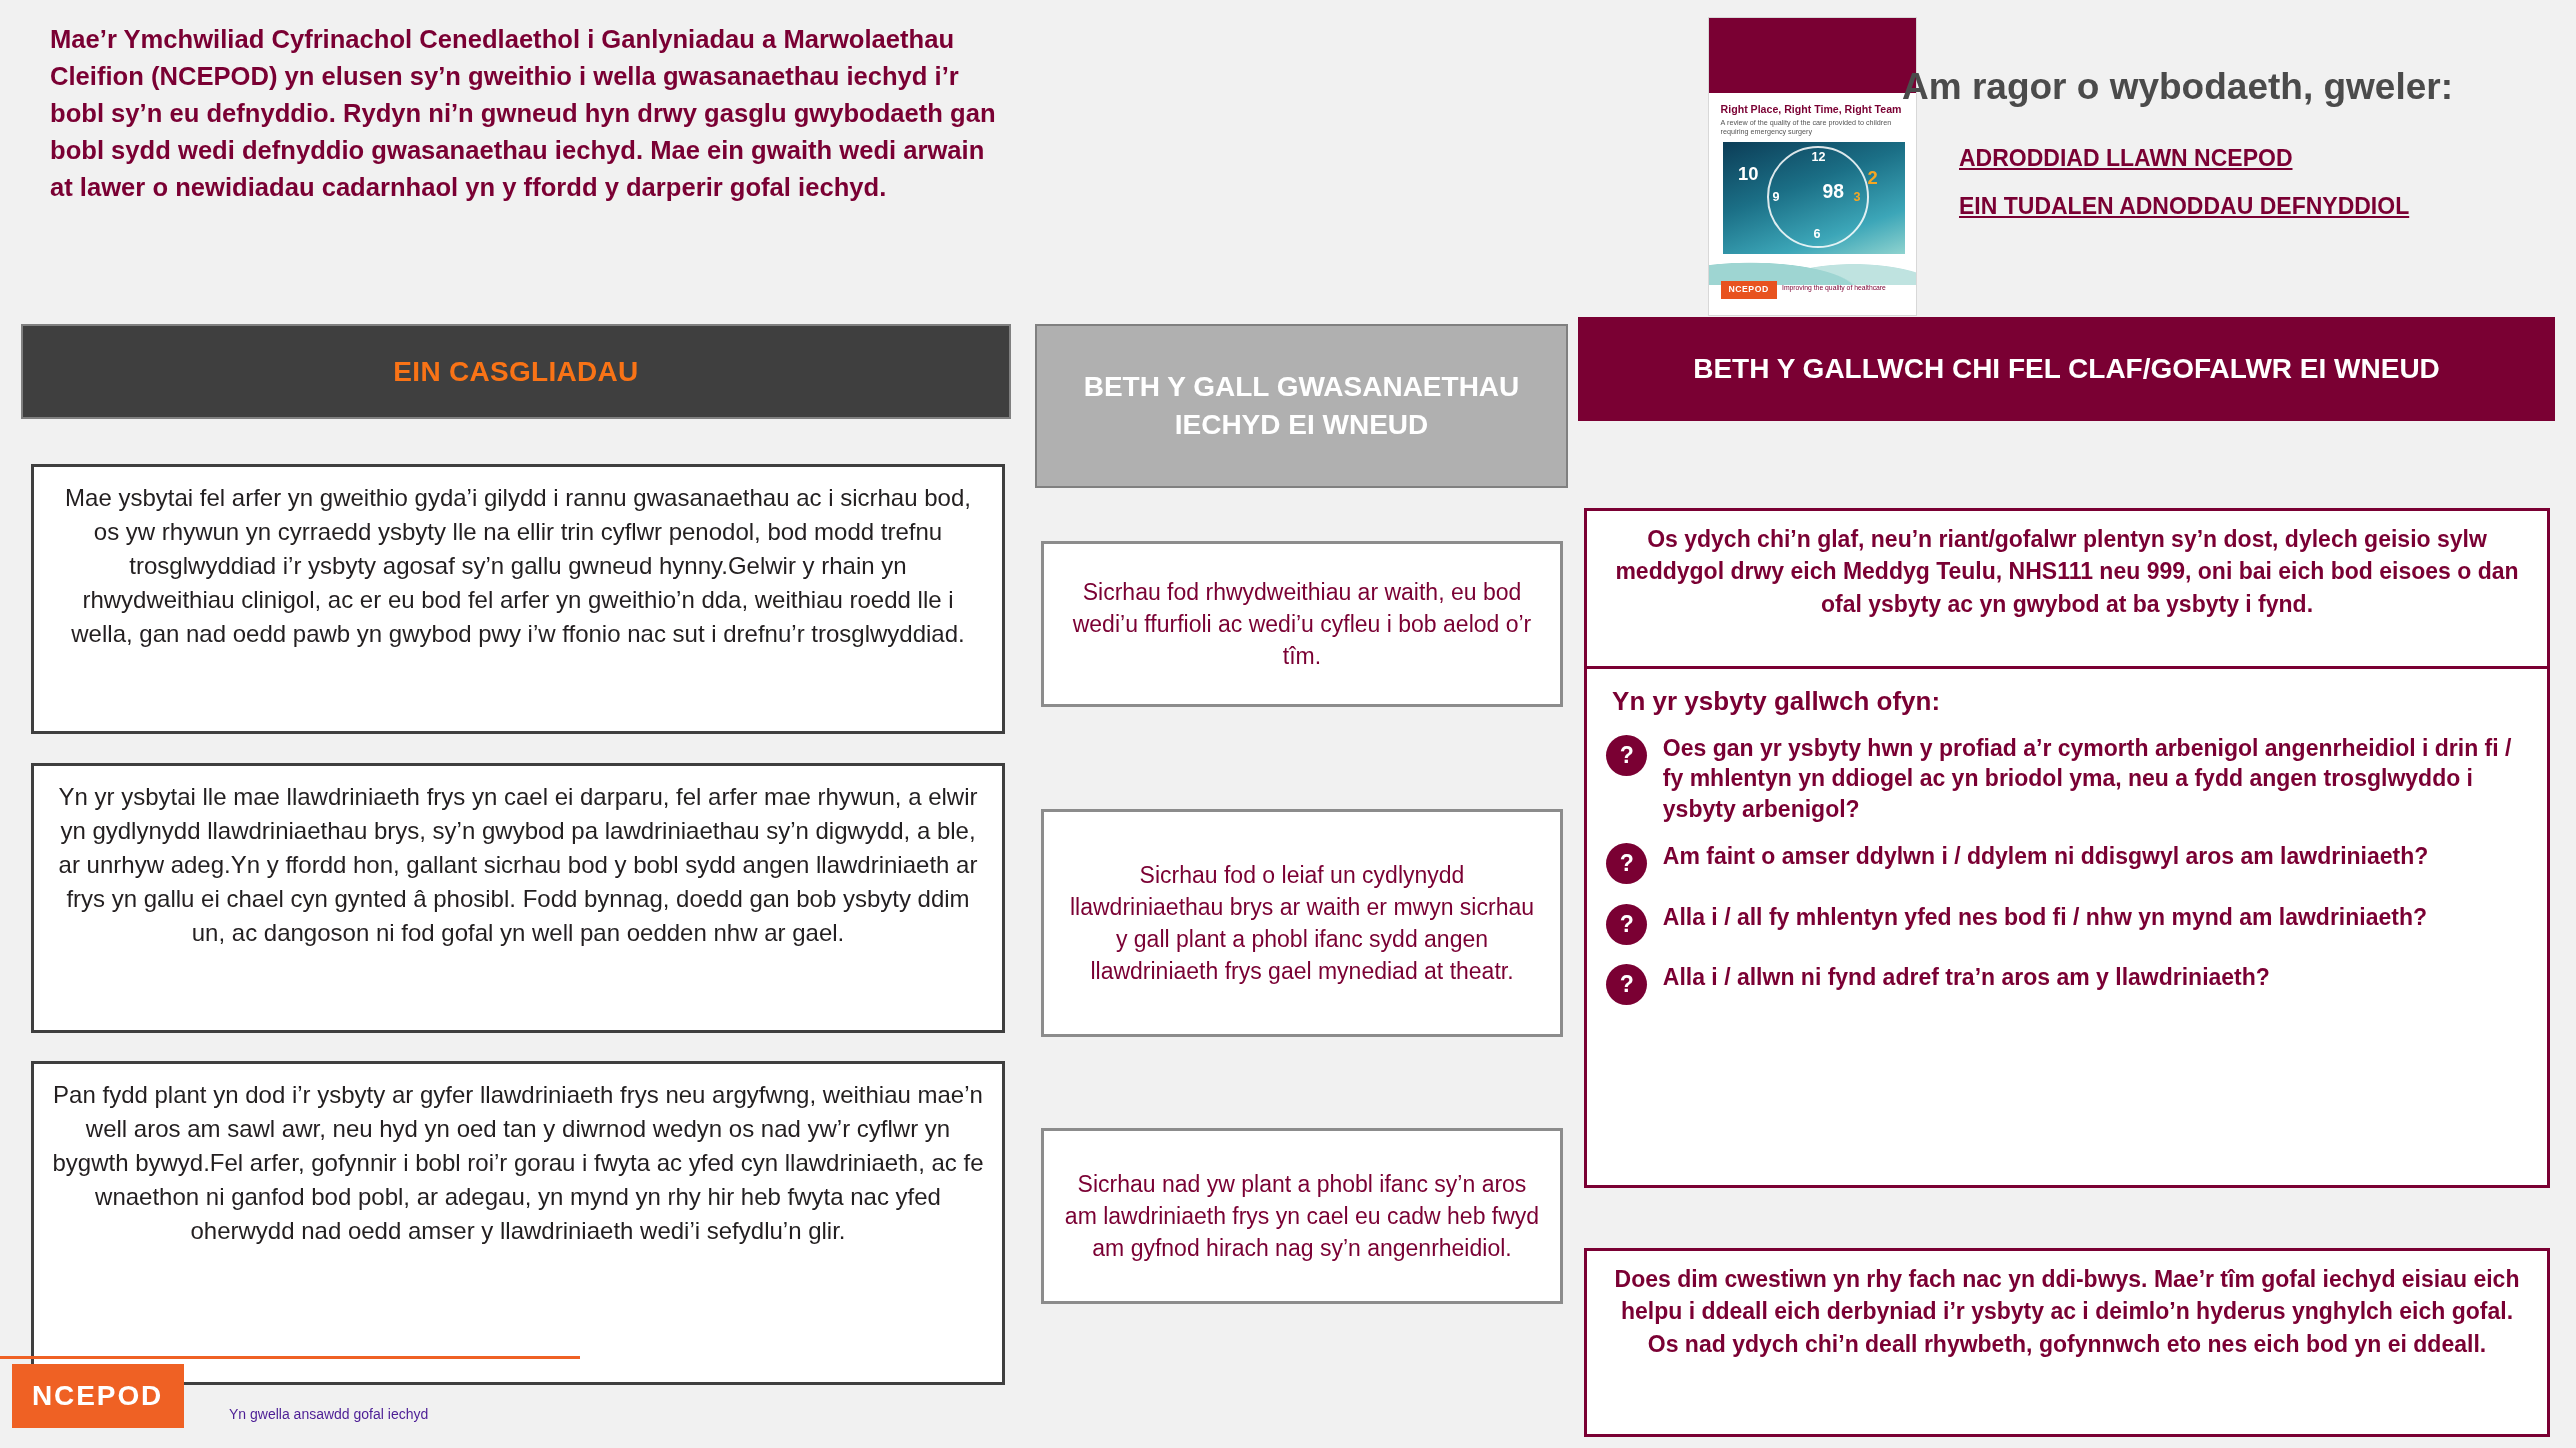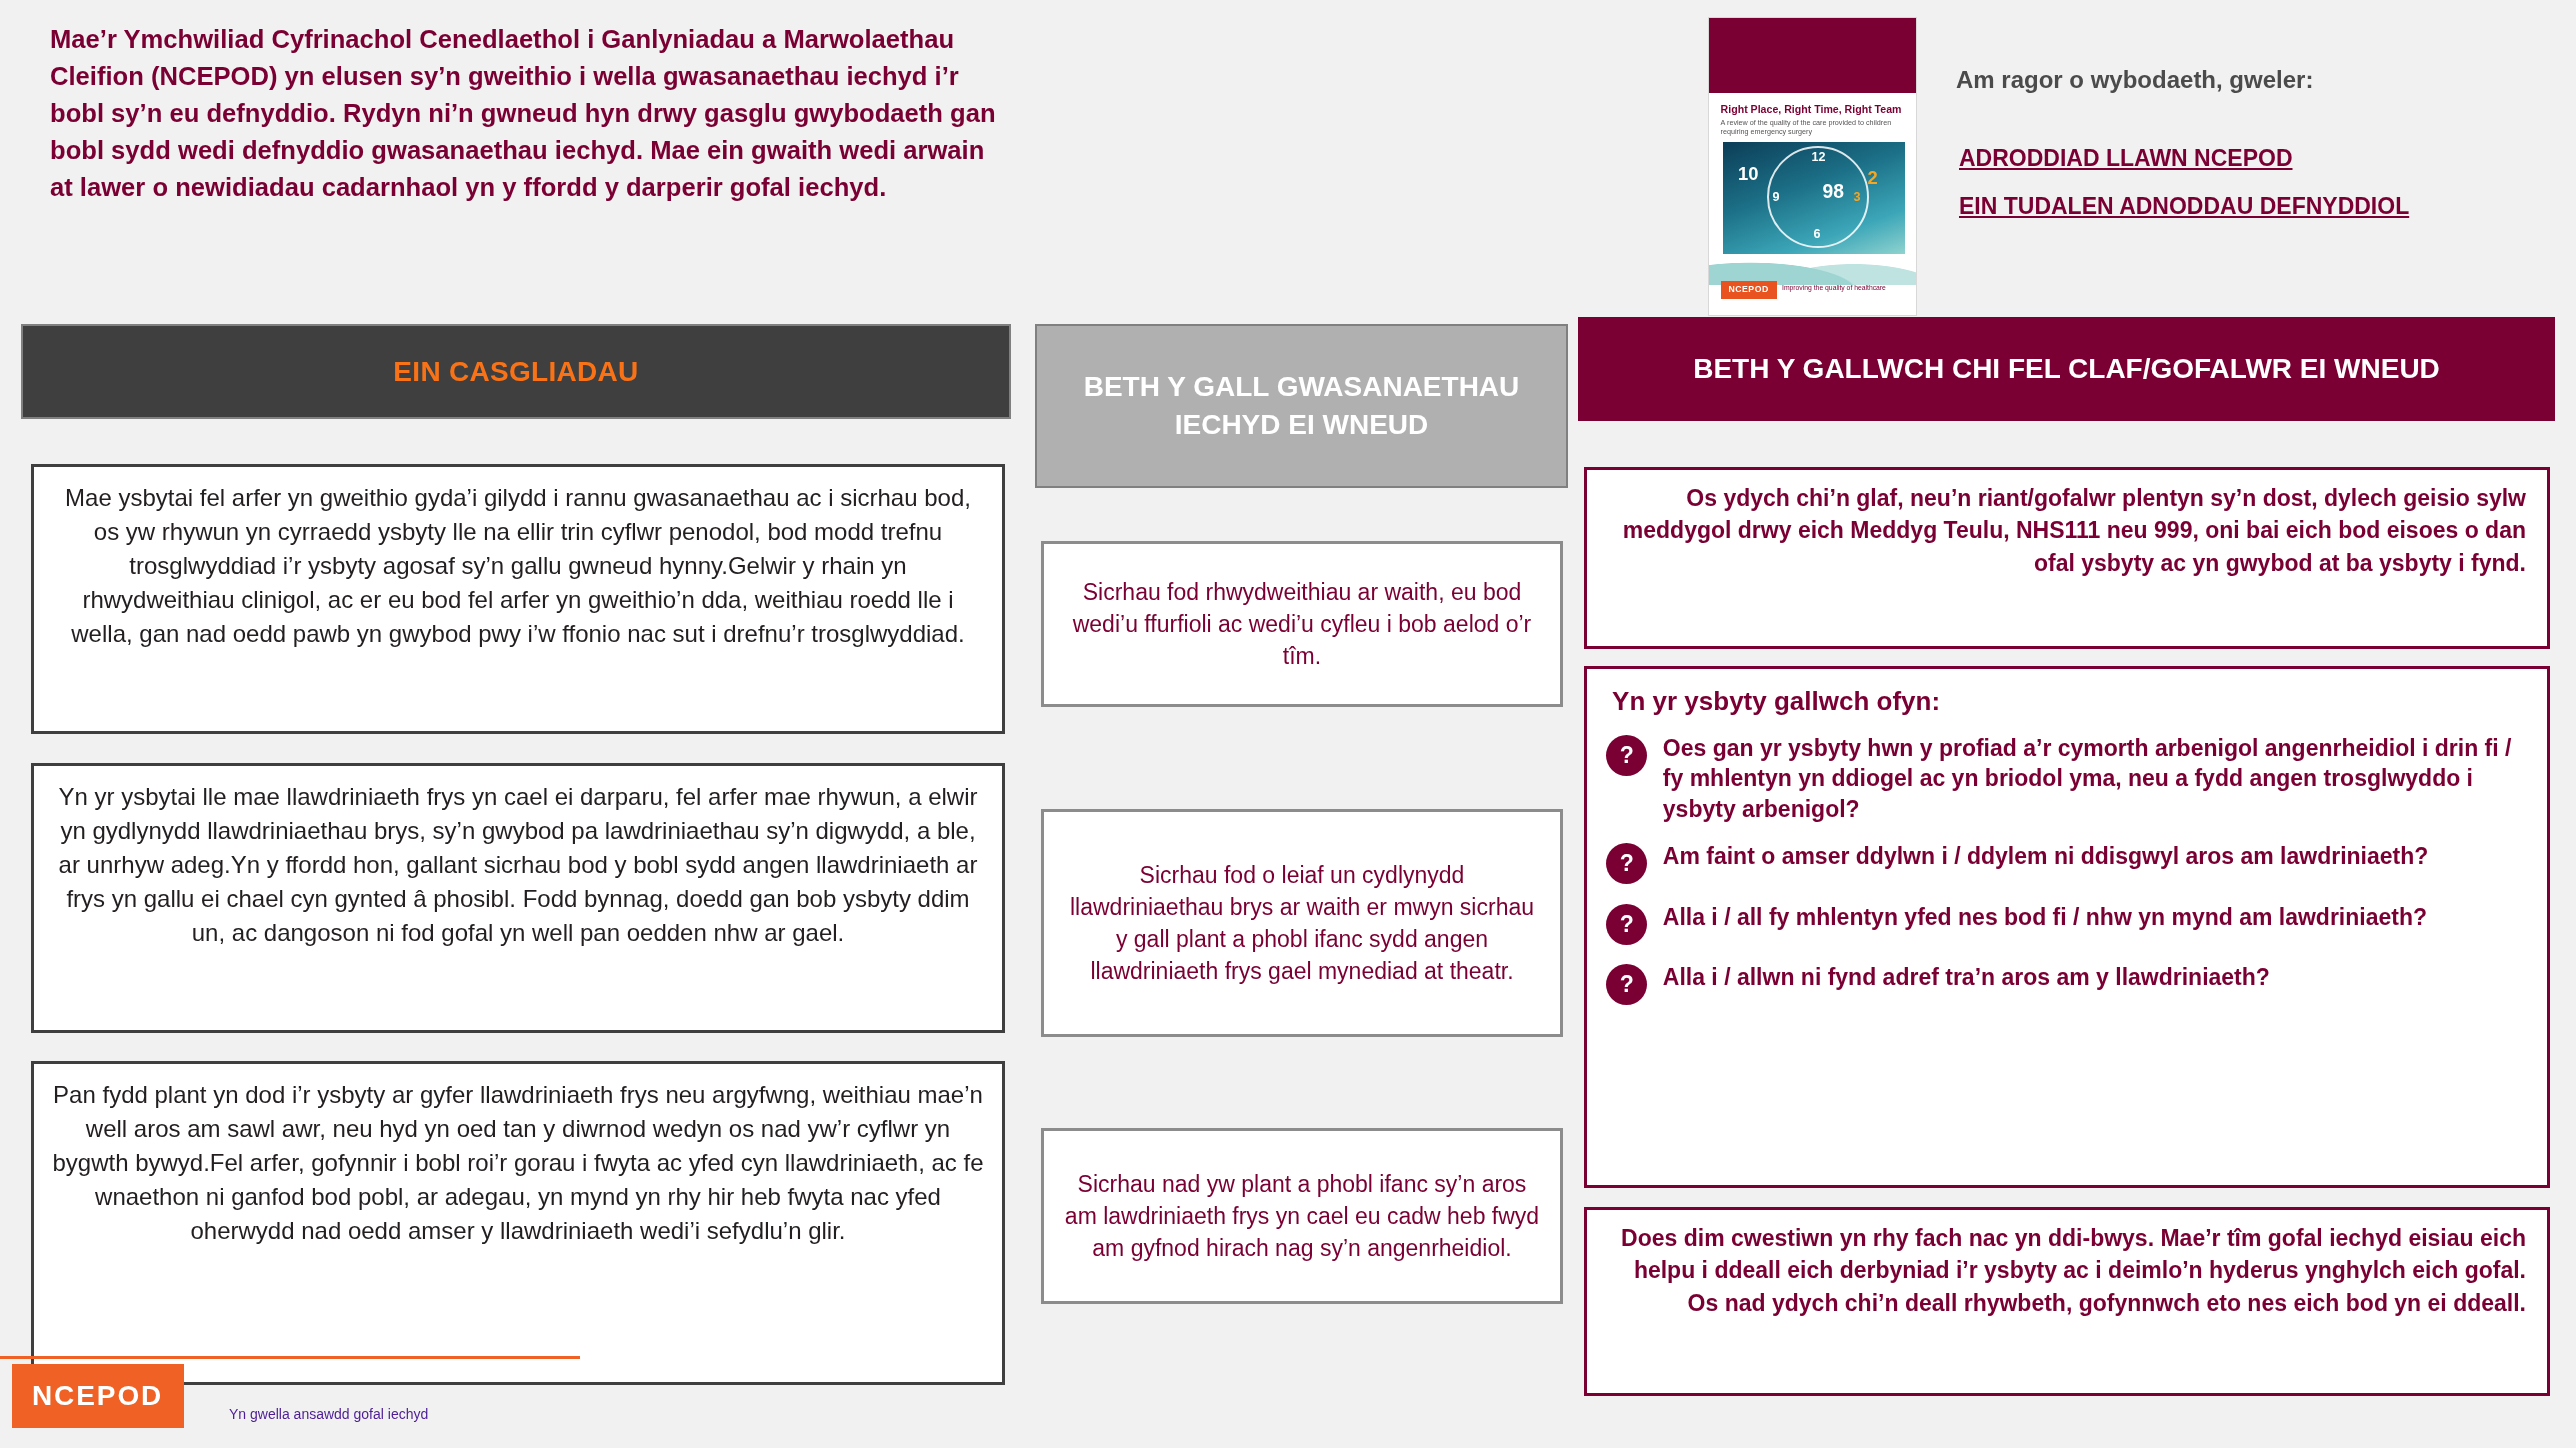--- a/index.html
+++ b/index.html
@@ -82,22 +82,22 @@
     position: absolute; left: 11.6px; top: 263px; width: 56px; height: 17.4px;
     background: #e8531f; color: #fff; font-size: 8.7px; font-weight: bold;
     text-align: center; line-height: 17.4px; letter-spacing: 0.5px;
   }
   .cover .logotag {
     position: absolute; left: 73px; top: 266px; color: #7a0033; font-size: 6.8px;
   }
 
   
   .moreinfo-title {
-    position: absolute; left: 1956px; top: 66px;
-    color: #4b4b4b; font-size: 24px; font-weight: bold;
+    position: absolute; left: 1902px; top: 66px;
+    color: #4b4b4b; font-size: 37px; font-weight: bold;
   }
   .link {
     position: absolute; left: 1959px;
     color: #7a0033; font-size: 23px; font-weight: bold;
     text-decoration: underline;
     cursor: pointer;
   }
   .link1 { top: 145px; }
   .link2 { top: 193px; }
 
@@ -167,23 +167,24 @@
     line-height: 1.32;
   }
   .box-maroon {
     position: absolute;
     left: 1584px; width: 966px;
     border: 3.9px solid #7a0033;
     background: #ffffff;
     color: #7a0033;
     font-size: 23px;
     line-height: 1.42;
-    text-align: right;
+    text-align: center;
     padding: 11.6px 21px;
     font-weight: bold;
+    margin-top: 41px;
   }
   .c3b1 { top: 467px; height: 182px; }
   .c3ask {
     position: absolute;
     left: 1584px; top: 666px; width: 966px; height: 522px;
     border: 3.9px solid #7a0033;
     background: #ffffff;
     padding: 15.5px 19.3px 9.7px 19.3px;
   }
   .c3ask-title {

